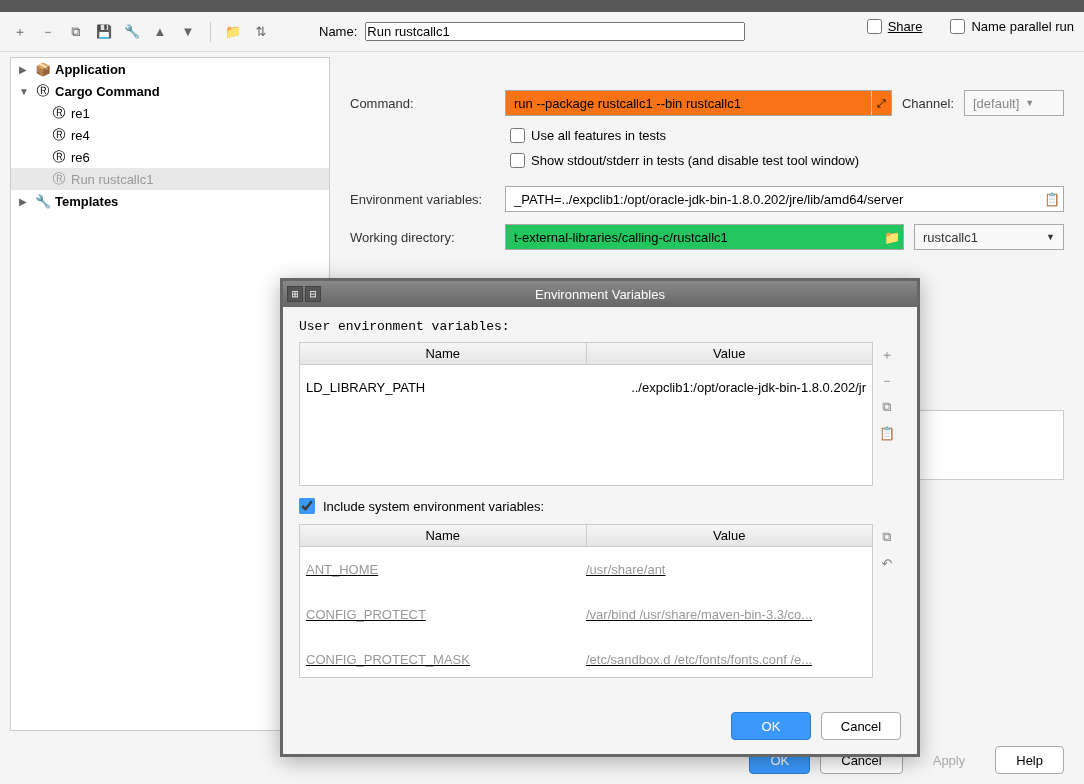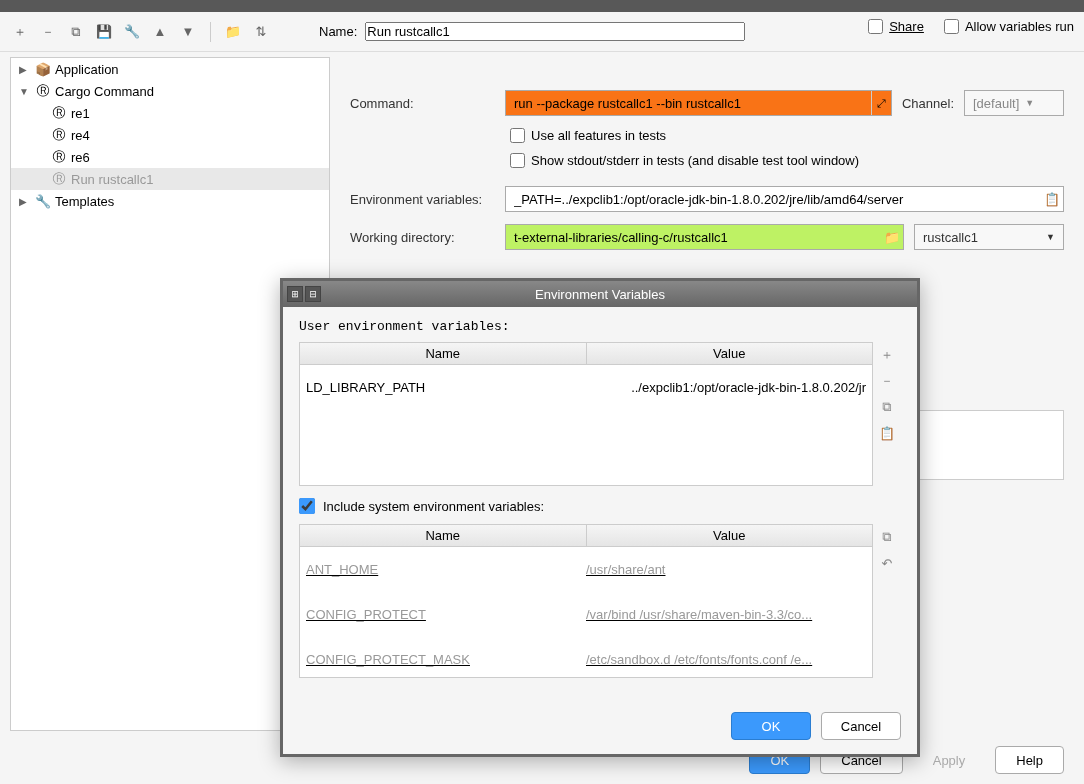--- a/index.html
+++ b/index.html
@@ -11,33 +11,33 @@
 .tool-icon { width: 20px; height: 20px; display: flex; align-items: center; justify-content: center; color: #666; cursor: pointer; }
 .tool-sep { width: 1px; height: 20px; background: #ccc; margin: 0 4px; }
 
 .content { display: flex; height: calc(100% - 100px); }
 .sidebar { width: 320px; background: #fff; border: 1px solid #ccc; margin: 5px 0 5px 10px; overflow-y: auto; }
 .tree-item { display: flex; align-items: center; padding: 3px 8px; cursor: pointer; gap: 4px; }
 .tree-item.selected { background: #e8e8e8; }
 .tree-expand { width: 12px; font-size: 10px; color: #666; }
 .tree-icon { width: 16px; height: 16px; display: inline-flex; align-items: center; justify-content: center; }
 .tree-label { }
-.tree-label.bold { font-weight: normal; }
+.tree-label.bold { font-weight: bold; }
 .tree-label.dim { color: #999; }
 .tree-child { padding-left: 40px; }
 
 .form-area { flex: 1; padding: 10px 20px; }
 .form-row { display: flex; align-items: center; margin-bottom: 12px; gap: 10px; }
 .form-row .lbl { width: 145px; color: #333; }
 .form-row input[type="text"] { flex: 1; height: 26px; padding: 0 8px; border: 1px solid #aaa; background: #fff; }
 .name-input { width: 380px; flex: none !important; }
 .chk { display: flex; align-items: center; gap: 6px; margin-left: 160px; margin-bottom: 10px; }
 .chk.noindent { margin-left: 0; }
 .chk input { width: 15px; height: 15px; }
-.top-checks { display: flex; gap: 20px; margin-left: auto; align-items: center; }
+.top-checks { display: flex; gap: 28px; margin-left: auto; align-items: center; }
 .select-box { display: flex; align-items: center; height: 26px; padding: 0 8px; border: 1px solid #aaa; background: #f8f8f8; gap: 6px; color: #888; }
 .select-box .arrow { font-size: 9px; }
 .expand-btn { width: 20px; height: 24px; display: flex; align-items: center; justify-content: center; border-left: 1px solid #ccc; cursor: pointer; font-size: 11px; }
 .edit-btn { width: 22px; display: flex; align-items: center; justify-content: center; cursor: pointer; }
 
 .bottom-buttons { position: absolute; bottom: 10px; right: 20px; display: flex; gap: 10px; }
 .btn { height: 28px; padding: 0 20px; border: 1px solid #aaa; background: #fff; border-radius: 4px; cursor: pointer; display: flex; align-items: center; }
 .btn.primary { background: #3b99fc; color: #fff; border-color: #2a7dd1; }
 .btn.faded { color: #aaa; }
 
@@ -84,21 +84,21 @@
 
     <span style="margin-left:40px" class="lbl">Name:</span>
     <input type="text" class="name-input" value="Run rustcallc1" style="">
     <div class="top-checks">
       <label class="chk noindent">
         <input type="checkbox" style="">
         <span style="text-decoration:underline">Share</span>
       </label>
       <label class="chk noindent">
         <input type="checkbox" style="">
-        <span>Allow variables run</span>
+        <span>Name parallel run</span>
       </label>
     </div>
   </div>
 
   <div class="content">
     <div class="sidebar">
       <div class="tree-item">
         <span class="tree-expand">▶</span>
         <span class="tree-icon">📦</span>
         <span class="tree-label bold">Application</span>
@@ -157,21 +157,21 @@
       <div class="form-row" style="margin-top:18px">
         <span class="lbl">Environment variables:</span>
         <div style="flex:1;display:flex;border:1px solid #aaa;background:#fff;height:26px;align-items:center">
           <input type="text" style="border: none; flex: 1 1 0%; background: transparent; padding: 0px 8px;" value="_PATH=../expclib1:/opt/oracle-jdk-bin-1.8.0.202/jre/lib/amd64/server">
           <span class="edit-btn">📋</span>
         </div>
       </div>
 
       <div class="form-row">
         <span class="lbl">Working directory:</span>
-        <div style="flex:1;display:flex;border:1px solid #aaa;background:#bef264;height:26px;align-items:center">
+        <div style="flex:1;display:flex;border:1px solid #aaa;background:#22c55e;height:26px;align-items:center">
           <input type="text" style="border: none; flex: 1 1 0%; background: transparent; padding: 0px 8px;" value="t-external-libraries/calling-c/rustcallc1">
           <span class="edit-btn">📁</span>
         </div>
         <div class="select-box" style="width:150px;color:#333">
           <span>rustcallc1</span>
           <span class="arrow" style="margin-left:auto">▼</span>
         </div>
       </div>
 
       <div style="border:1px solid #ccc;background:#fff;height:70px;margin-top:160px"></div>

